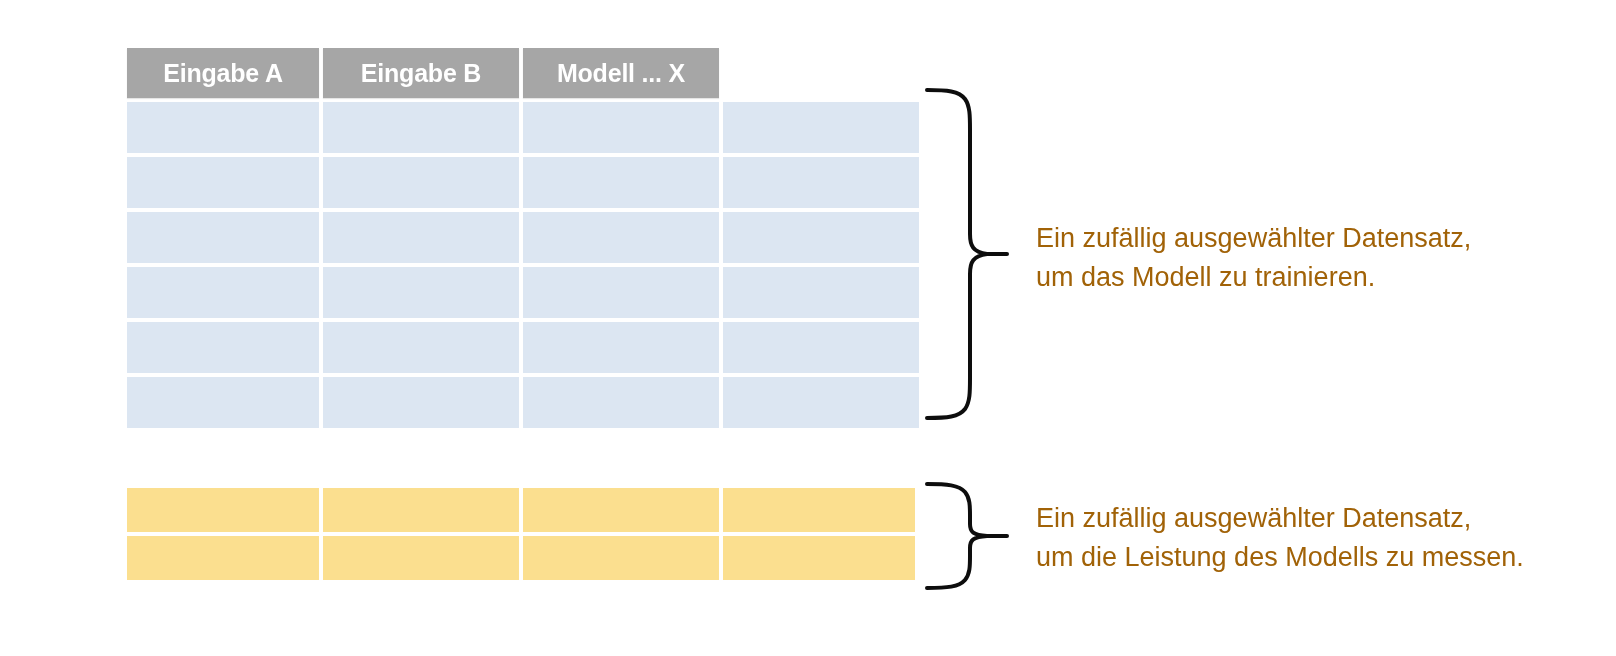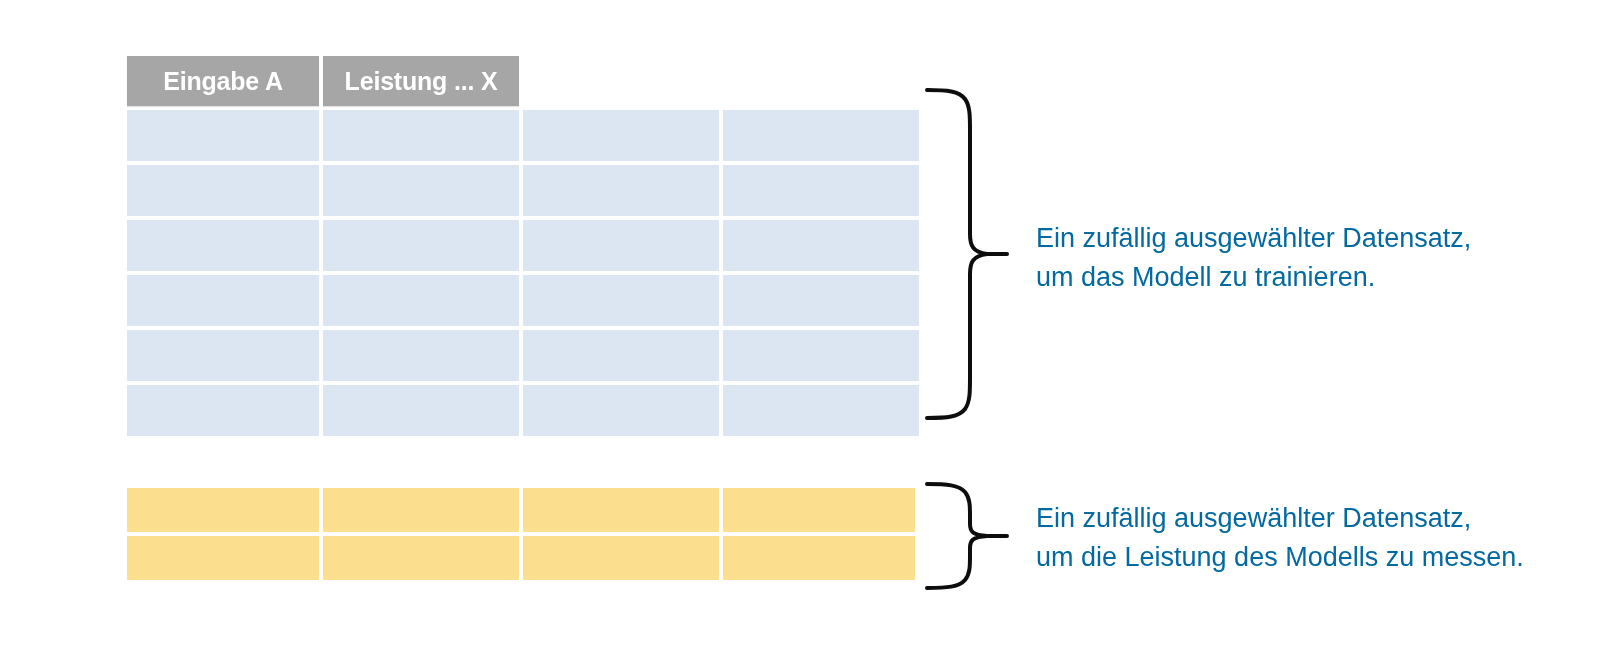--- a/index.html
+++ b/index.html
@@ -47,21 +47,21 @@
   .cell-blue {
     background: #dce6f2;
   }
   .cell-yellow {
     background: #fbdf8f;
   }
 
   
   #train-table {
     left: 127px;
-    top: 56px;
+    top: 48px;
   }
   #train-table .header-row,
   #train-table .body-row {
     grid-template-columns: 192px 196px 196px 196px;
   }
   #train-table .body-row {
     height: 51px;
   }
   #train-table .table-body {
     margin-top: 4px;
@@ -101,40 +101,41 @@
   #brace-test {
     left: 925px;
     top: 480px;
   }
 
   
   .annotation {
     position: absolute;
     font-size: 27px;
     line-height: 39px;
-    color: #0369a1;
+    color: #a16207;
     white-space: pre-line;
   }
   #annotation-train {
     left: 1036px;
     top: 219px;
   }
   #annotation-test {
     left: 1036px;
     top: 499px;
   }
 </style>
 </head>
 <body>
 
 <div class="table-block" id="train-table">
 
   <div class="header-row">
     <div class="header-cell">Eingabe A</div>
-    <div class="header-cell">Leistung ... X</div>
+    <div class="header-cell">Eingabe B</div>
+    <div class="header-cell">Modell ... X</div>
   </div>
 
   <div class="table-body">
     <div class="body-row">
       <div class="cell-blue"></div>
       <div class="cell-blue"></div>
       <div class="cell-blue"></div>
       <div class="cell-blue"></div>
     </div>
     <div class="body-row">

